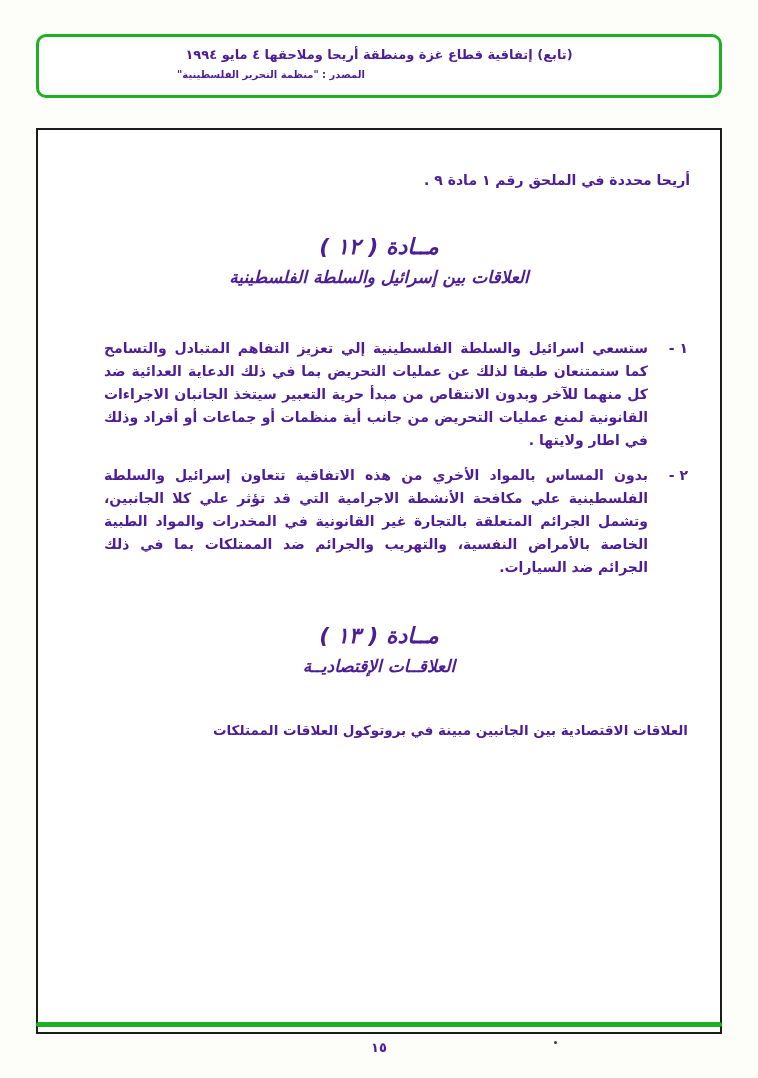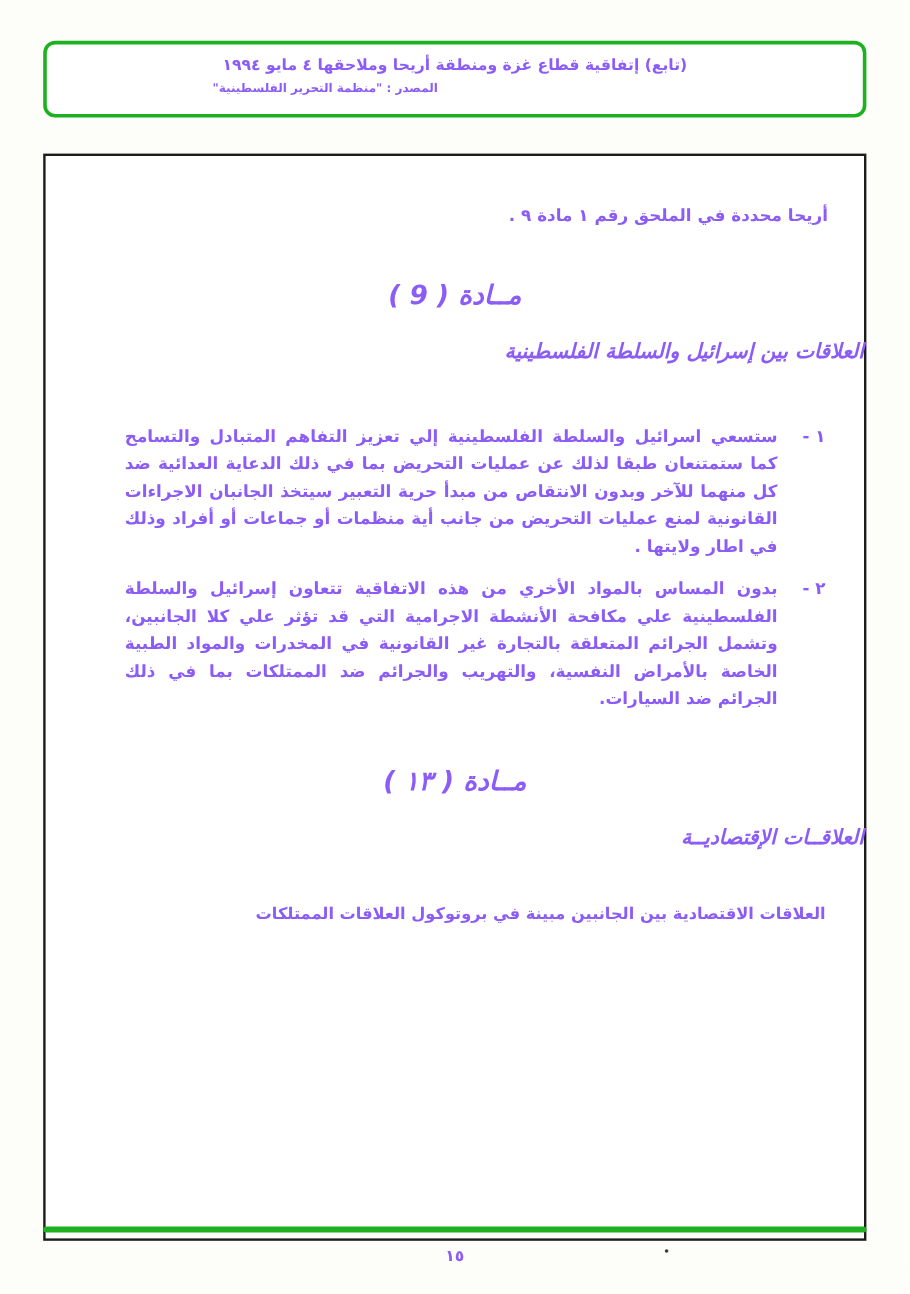--- a/index.html
+++ b/index.html
@@ -2,21 +2,21 @@
 <html><head>
 <meta charset="utf-8">
 <style>
   * { margin: 0; padding: 0; box-sizing: border-box; }
   html, body { width: 758px; height: 1078px; background: #fbfbf8; }
   .page {
     position: relative;
     width: 758px; height: 1078px;
     background: #fdfdfa;
     font-family: "DejaVu Sans", sans-serif;
-    color: #8b5cf6;
+    color: #4c1d95;
     overflow: hidden;
     padding-left: 30px;
   }
 
   
   .header-box {
     position: absolute;
     top: 34px; left: 36px;
     width: 686px; height: 64px;
     border: 3px solid #1db121;
@@ -57,21 +57,22 @@
   }
   .article-title {
     margin-top: 46px;
     text-align: center;
     font-weight: bold;
     font-style: italic;
     font-size: 22px;
     letter-spacing: 1px;
   }
   .article-subtitle {
-    margin-top: 24px;
+    margin-top: 8px;
+    text-align: center;
     font-weight: bold;
     font-style: italic;
     font-size: 17px;
   }
   .clause {
     display: flex;
     gap: 12px;
     padding: 0 32px 0 66px;
     font-weight: bold;
     font-size: 14px;
@@ -121,21 +122,21 @@
 
   <div class="header-box">
     <div class="header-title">(تابع) إتفاقية قطاع غزة ومنطقة أريحا وملاحقها ٤ مايو ١٩٩٤</div>
     <div class="header-source">المصدر :  "منظمة التحرير الفلسطينية"</div>
   </div>
 
   <div class="content-box">
 
     <div class="intro-line">أريحا محددة في الملحق رقم ١ مادة ٩ .</div>
 
-    <div class="article-title">مــادة  ( 9 )</div>
+    <div class="article-title">مــادة  ( ١٢ )</div>
 
     <div class="article-subtitle">العلاقات بين إسرائيل والسلطة الفلسطينية</div>
 
     <div class="clause clause-first">
       <span class="clause-number">١ -</span>
       <span class="clause-text">ستسعي اسرائيل والسلطة الفلسطينية إلي تعزيز التفاهم المتبادل والتسامح كما ستمتنعان طبقا لذلك عن عمليات التحريض بما في ذلك الدعاية العدائية ضد كل منهما للآخر وبدون الانتقاص من مبدأ حرية التعبير سيتخذ الجانبان الاجراءات القانونية لمنع عمليات التحريض من جانب أية منظمات أو جماعات أو أفراد وذلك في اطار ولايتها .</span>
     </div>
 
     <div class="clause clause-next">
       <span class="clause-number">٢ -</span>

